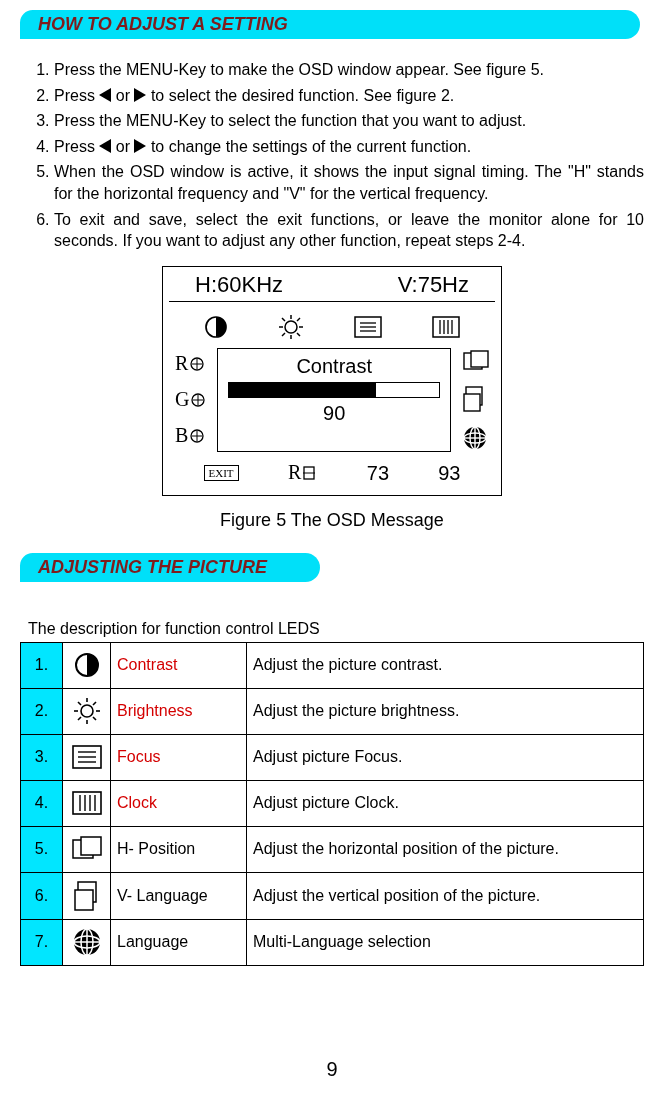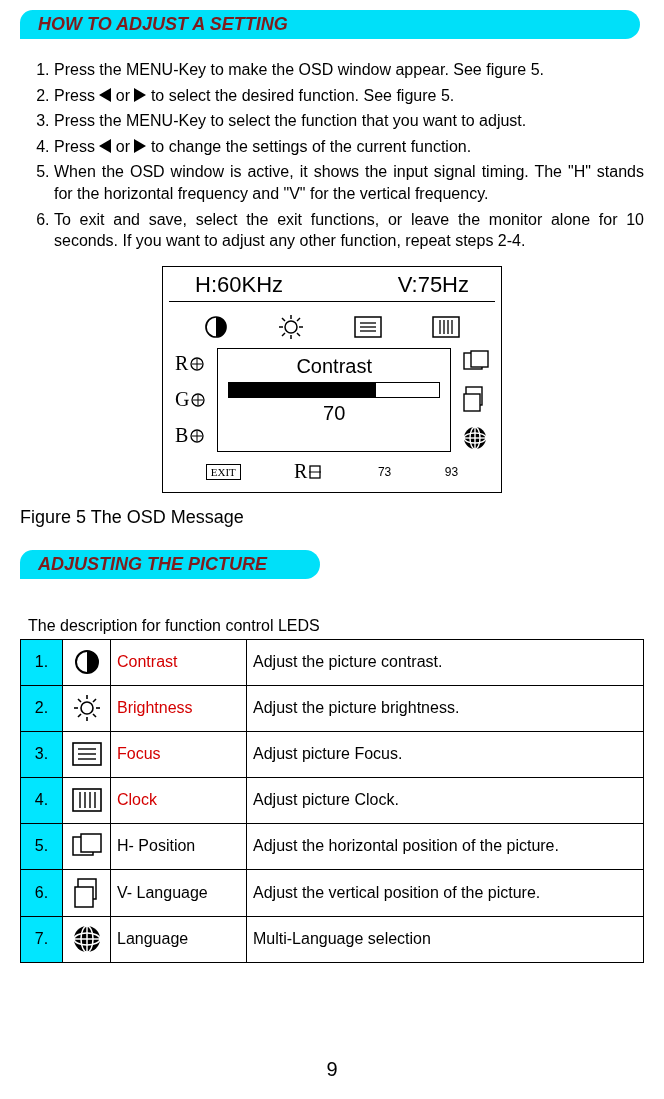--- a/index.html
+++ b/index.html
@@ -123,24 +123,24 @@
     justify-content:space-around;
     align-items:center;
     padding:6px 8px 4px 8px;
   }
   .osd-bottom .exitbox {
     border:1px solid #000;
     font-size:11px;
     padding:1px 4px;
     font-family:"Times New Roman",serif;
   }
-  .osd-bottom .num { font-size:12px; }
+  .osd-bottom .num { font-size:20px; }
 
   .fig-caption {
-    text-align:left;
+    text-align:center;
     font-size:18px;
     margin:14px 0 22px 0;
   }
 
   .tbl-intro { margin:18px 0 4px 8px; font-size:16px; }
   table.fn {
     border-collapse: collapse;
     width: 100%;
     font-size:16px;
   }
@@ -179,21 +179,21 @@
 
 <div class="section-header">HOW TO ADJUST A SETTING</div>
 
 <ol class="steps">
   <li><span>Press the MENU-Key  to make the OSD window appear. See figure 5.</span></li>
   <li>
     <span>Press </span>
     <span class="tri-icon tri-left"></span>
     <span> or  </span>
     <span class="tri-icon tri-right"></span>
-    <span> to select the desired function. See figure 5.</span>
+    <span> to select the desired function. See figure 2.</span>
   </li>
   <li><span>Press the MENU-Key  to select the function that you want to adjust.</span></li>
   <li>
     <span>Press </span>
     <span class="tri-icon tri-left"></span>
     <span> or  </span>
     <span class="tri-icon tri-right"></span>
     <span> to change the settings of the current function.</span>
   </li>
   <li><span>When the OSD window is active, it shows the input signal timing. The  "H" stands for the horizontal frequency and "V" for the vertical frequency.</span></li>
@@ -278,21 +278,21 @@
               <line x1="7" y1="2" x2="7" y2="12" stroke="#000"></line>
               <line x1="2" y1="7" x2="12" y2="7" stroke="#000"></line>
             </svg>
           </div>
       </div>
       <div class="osd-center">
         <div class="lbl">Contrast</div>
         <div class="bar-outer">
             <div class="bar-fill"></div>
           </div>
-        <div class="val">70</div>
+        <div class="val">90</div>
       </div>
       <div class="osd-right">
         <span class="ic">
           <svg width="26" height="22">
               <rect x="1" y="3" width="18" height="16" fill="none" stroke="#000" stroke-width="1.4"></rect>
               <rect x="8" y="1" width="17" height="16" fill="#fff" stroke="#000" stroke-width="1.4"></rect>
             </svg>
         </span>
         <span class="ic">
           <svg width="22" height="26">

